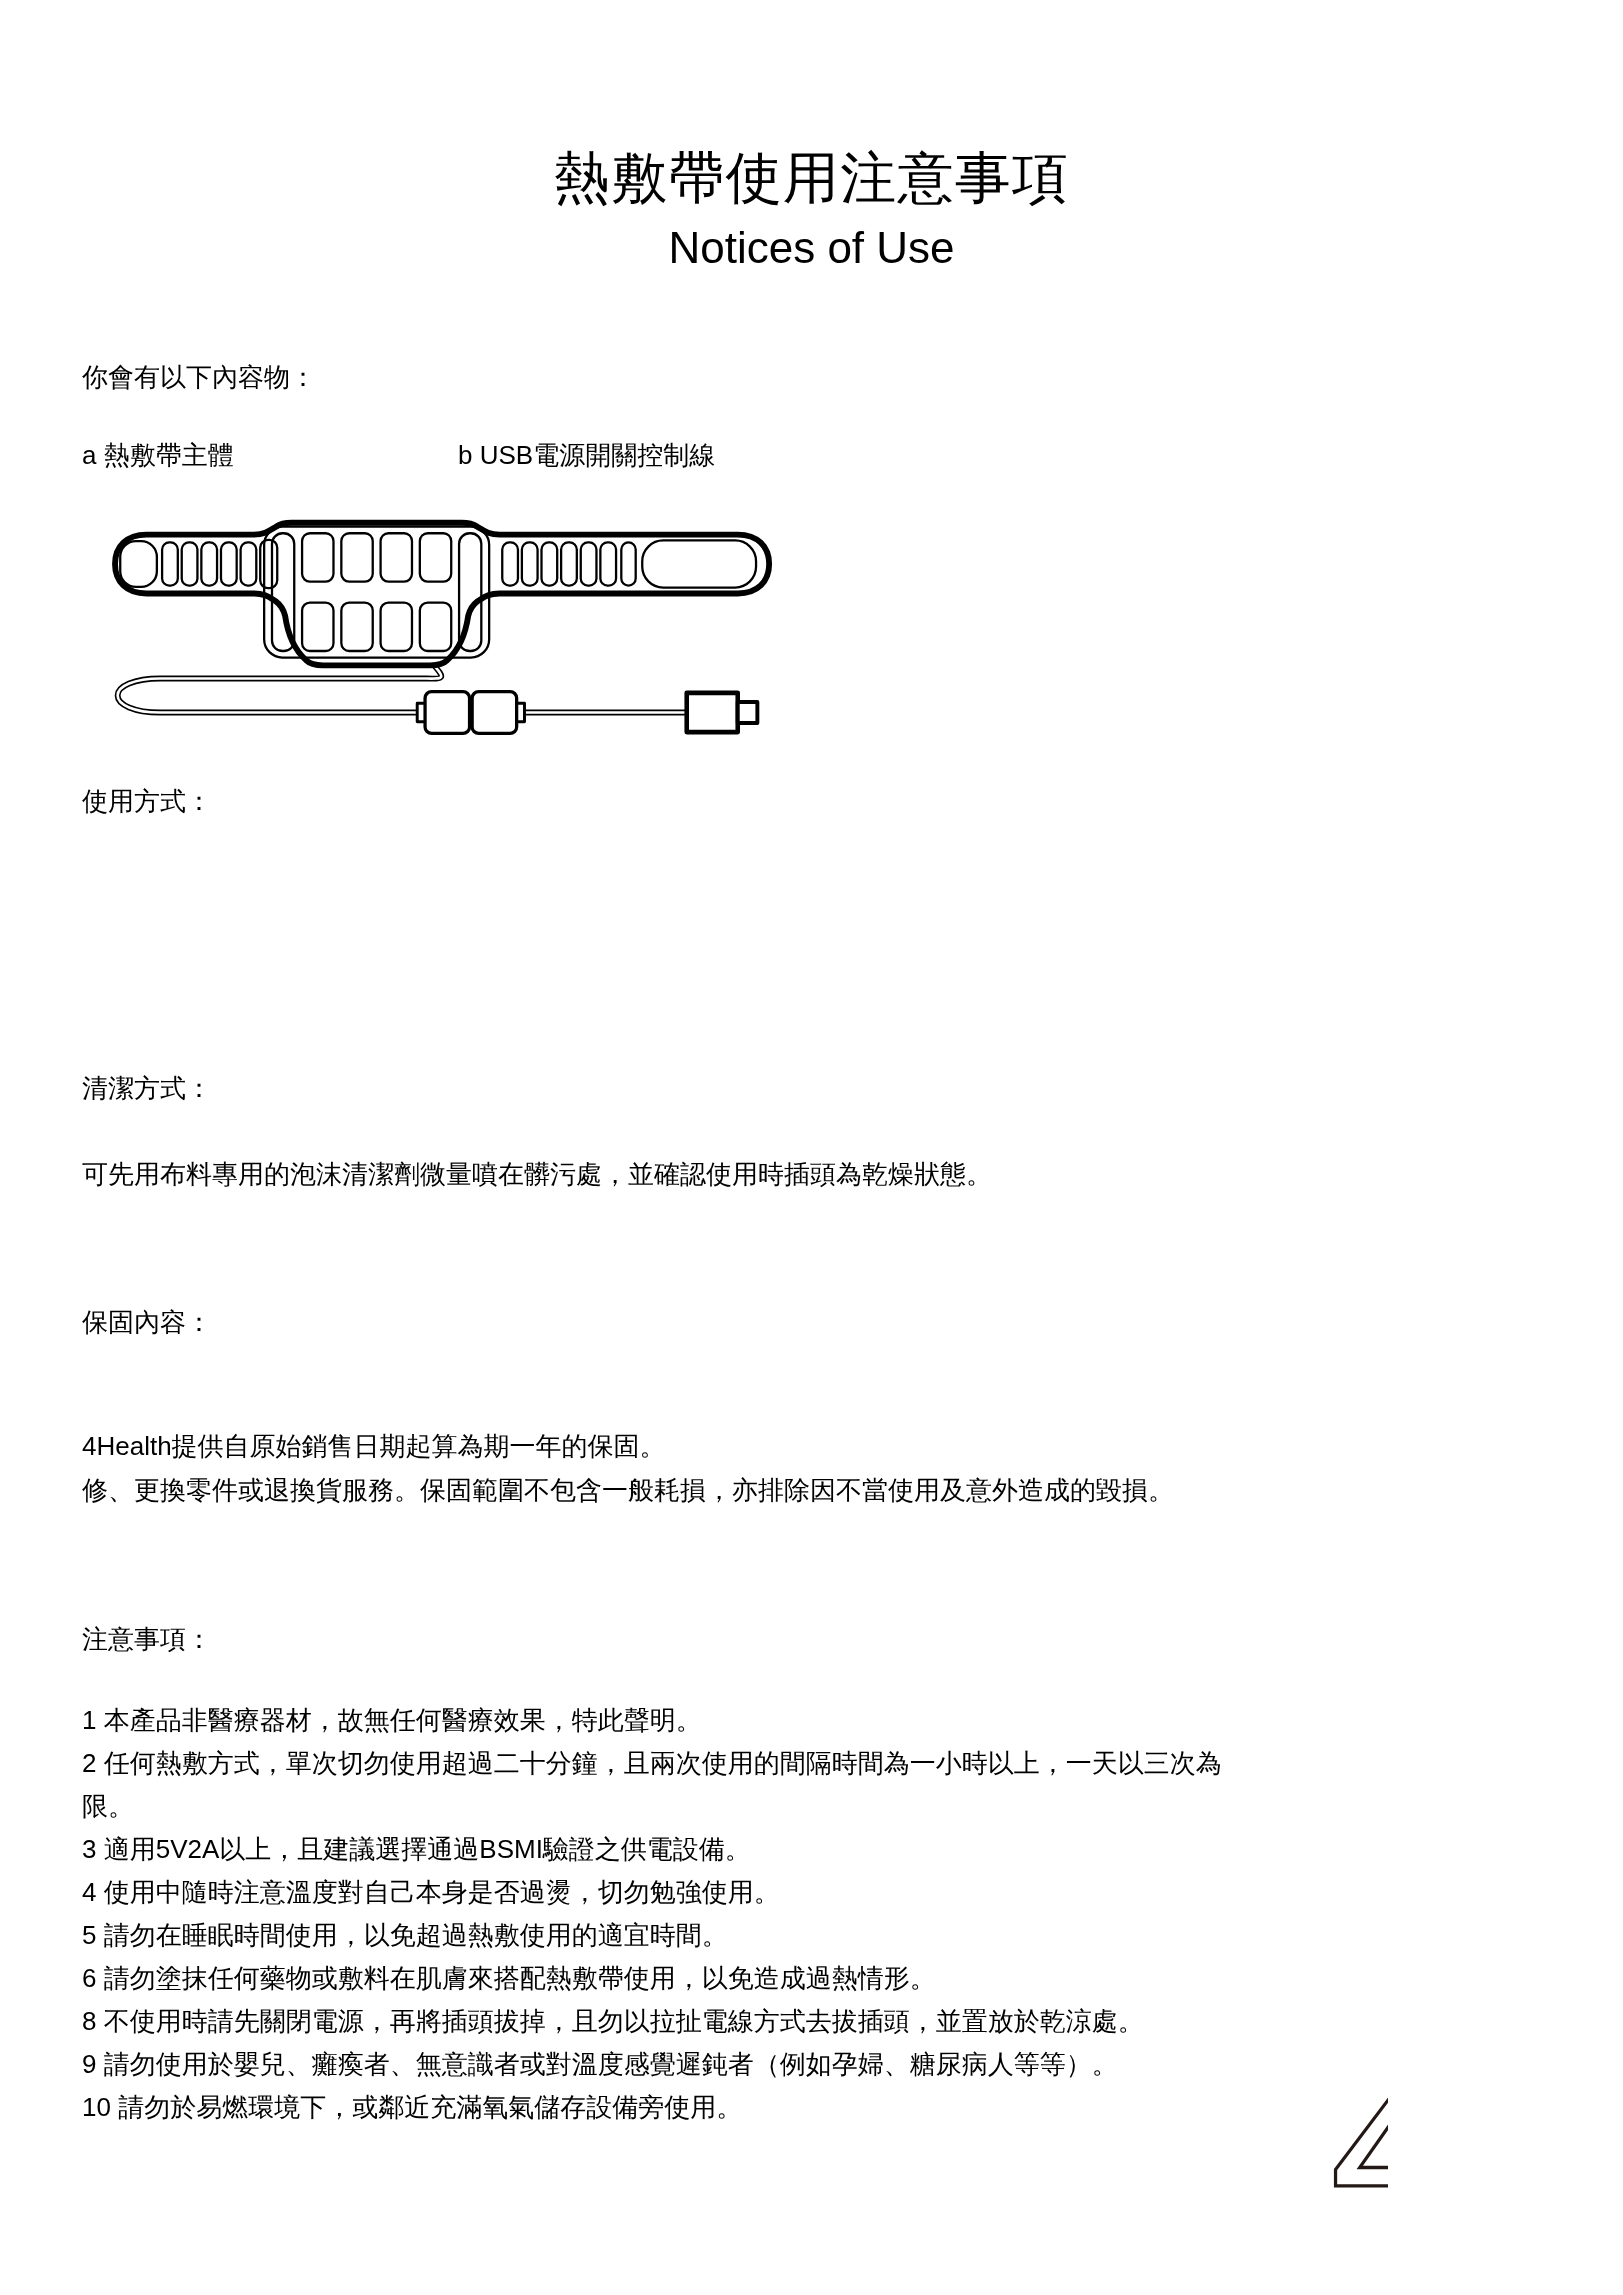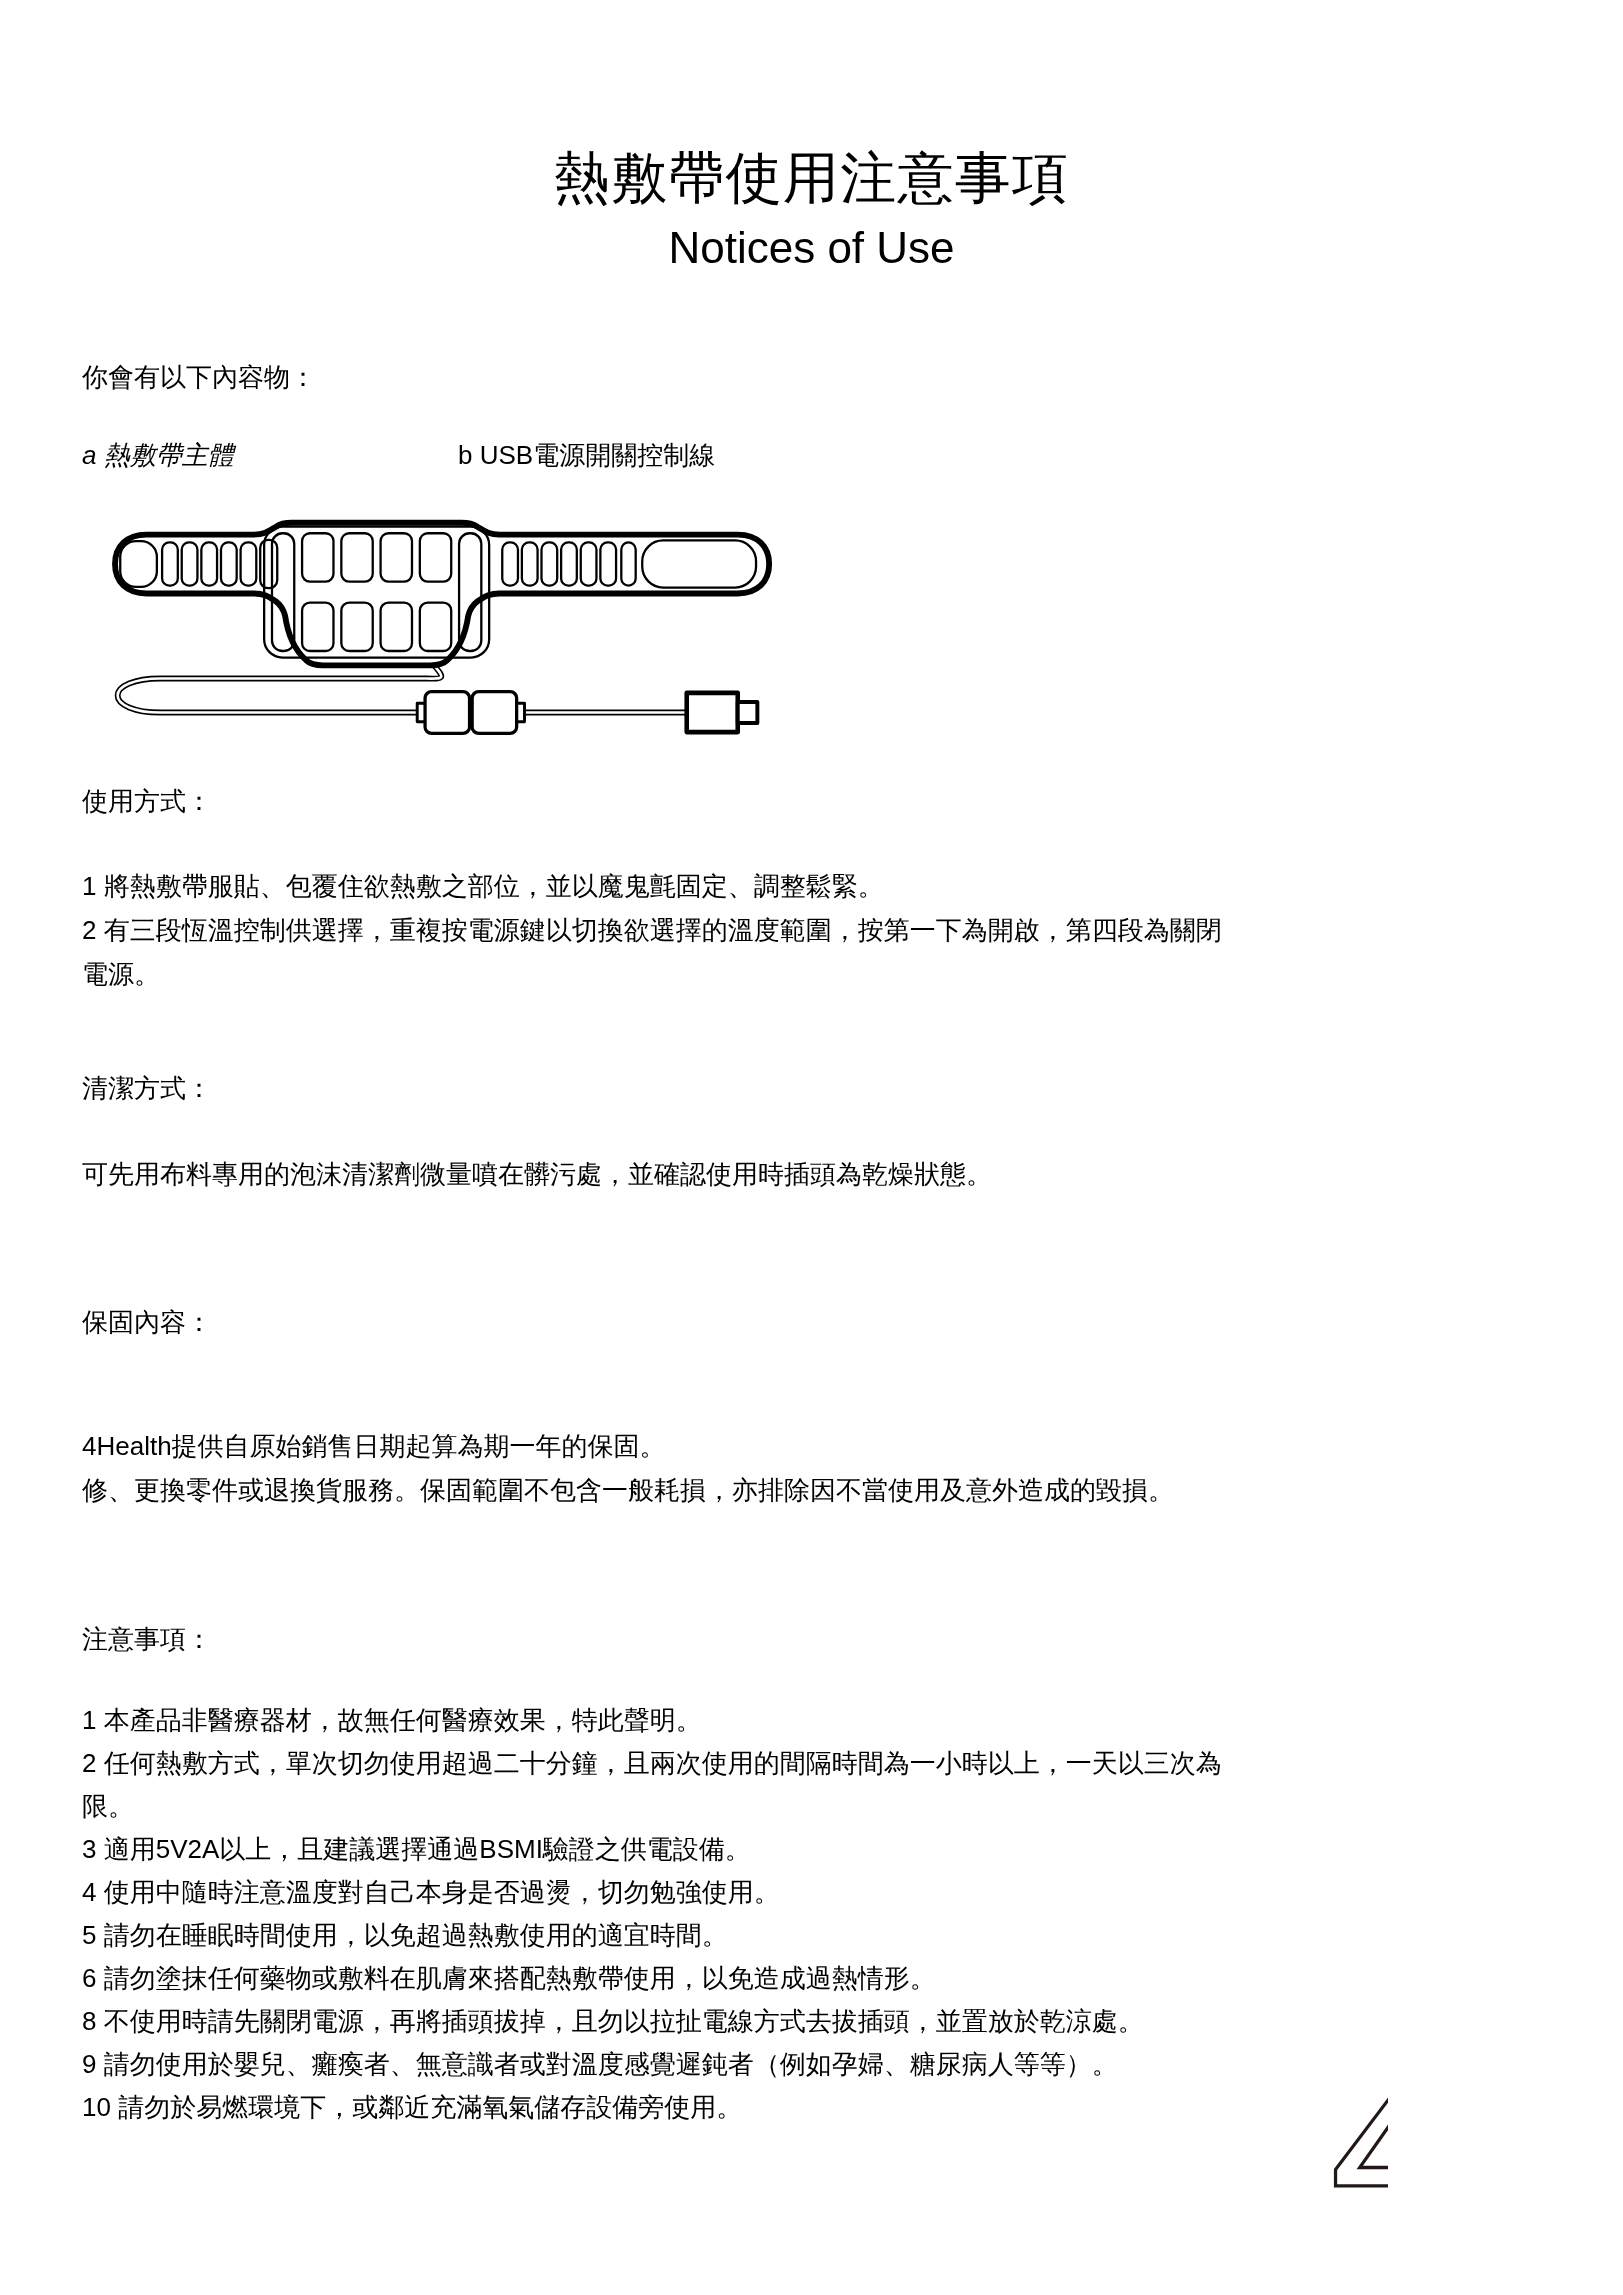--- a/index.html
+++ b/index.html
@@ -24,21 +24,21 @@
 </style>
 </head>
 <body>
 
 <div class="page">
 
   <div class="abs center title-zh" style="top:145px;">熱敷帶使用注意事項</div>
   <div class="abs center title-en" style="top:216px;">Notices of Use</div>
 
   <div class="abs body-line" style="top:356px;left:82px;">你會有以下內容物：</div>
-  <div class="abs body-line" style="top:434px;left:82px;font-style:italic;">a 熱敷帶主體</div>
+  <div class="abs body-line" style="top:434px;left:82px;">a 熱敷帶主體</div>
   <div class="abs body-line" style="top:434px;left:458px;">b USB電源開關控制線</div>
 
   <div class="abs" style="top:516px;left:98px;width:713px;height:236px;">
     <svg width="713" height="236" viewBox="0 0 1090 360" fill="none" stroke="#000000" stroke-linejoin="round" stroke-linecap="round">
 
       <path d="M 512 226
                C 535 252 527 248 488 248
                L 95 248
                C 55 248 30 260 30 274
                C 30 288 55 300 95 300
@@ -107,25 +107,20 @@
       <rect x="638" y="286" width="14" height="28" fill="#fff" stroke-width="4.5"></rect>
       <rect x="500" y="268" width="68" height="64" rx="10" fill="#fff" stroke-width="5"></rect>
       <rect x="572" y="268" width="68" height="64" rx="10" fill="#fff" stroke-width="5"></rect>
 
       <rect x="900" y="270" width="78" height="60" fill="#fff" stroke-width="7"></rect>
       <rect x="978" y="284" width="30" height="32" fill="#fff" stroke-width="6"></rect>
     </svg>
   </div>
 
   <div class="abs body-line" style="top:780px;left:82px;">使用方式：</div>
-  <div class="abs lines usage-lines" style="top:864px;left:82px;">
-    <span class="body-line">1 將熱敷帶服貼、包覆住欲熱敷之部位，並以魔鬼氈固定、調整鬆緊。</span>
-    <span class="body-line">2 有三段恆溫控制供選擇，重複按電源鍵以切換欲選擇的溫度範圍，按第一下為開啟，第四段為關閉</span>
-    <span class="body-line">電源。</span>
-  </div>
 
   <div class="abs body-line" style="top:1067px;left:82px;">清潔方式：</div>
   <div class="abs body-line" style="top:1153px;left:82px;">可先用布料專用的泡沫清潔劑微量噴在髒污處，並確認使用時插頭為乾燥狀態。</div>
 
   <div class="abs body-line" style="top:1301px;left:82px;">保固內容：</div>
   <div class="abs lines warranty-lines" style="top:1424px;left:82px;">
     <span class="body-line">4Health提供自原始銷售日期起算為期一年的保固。</span>
     <span class="body-line">修、更換零件或退換貨服務。保固範圍不包含一般耗損，亦排除因不當使用及意外造成的毀損。</span>
   </div>
 

